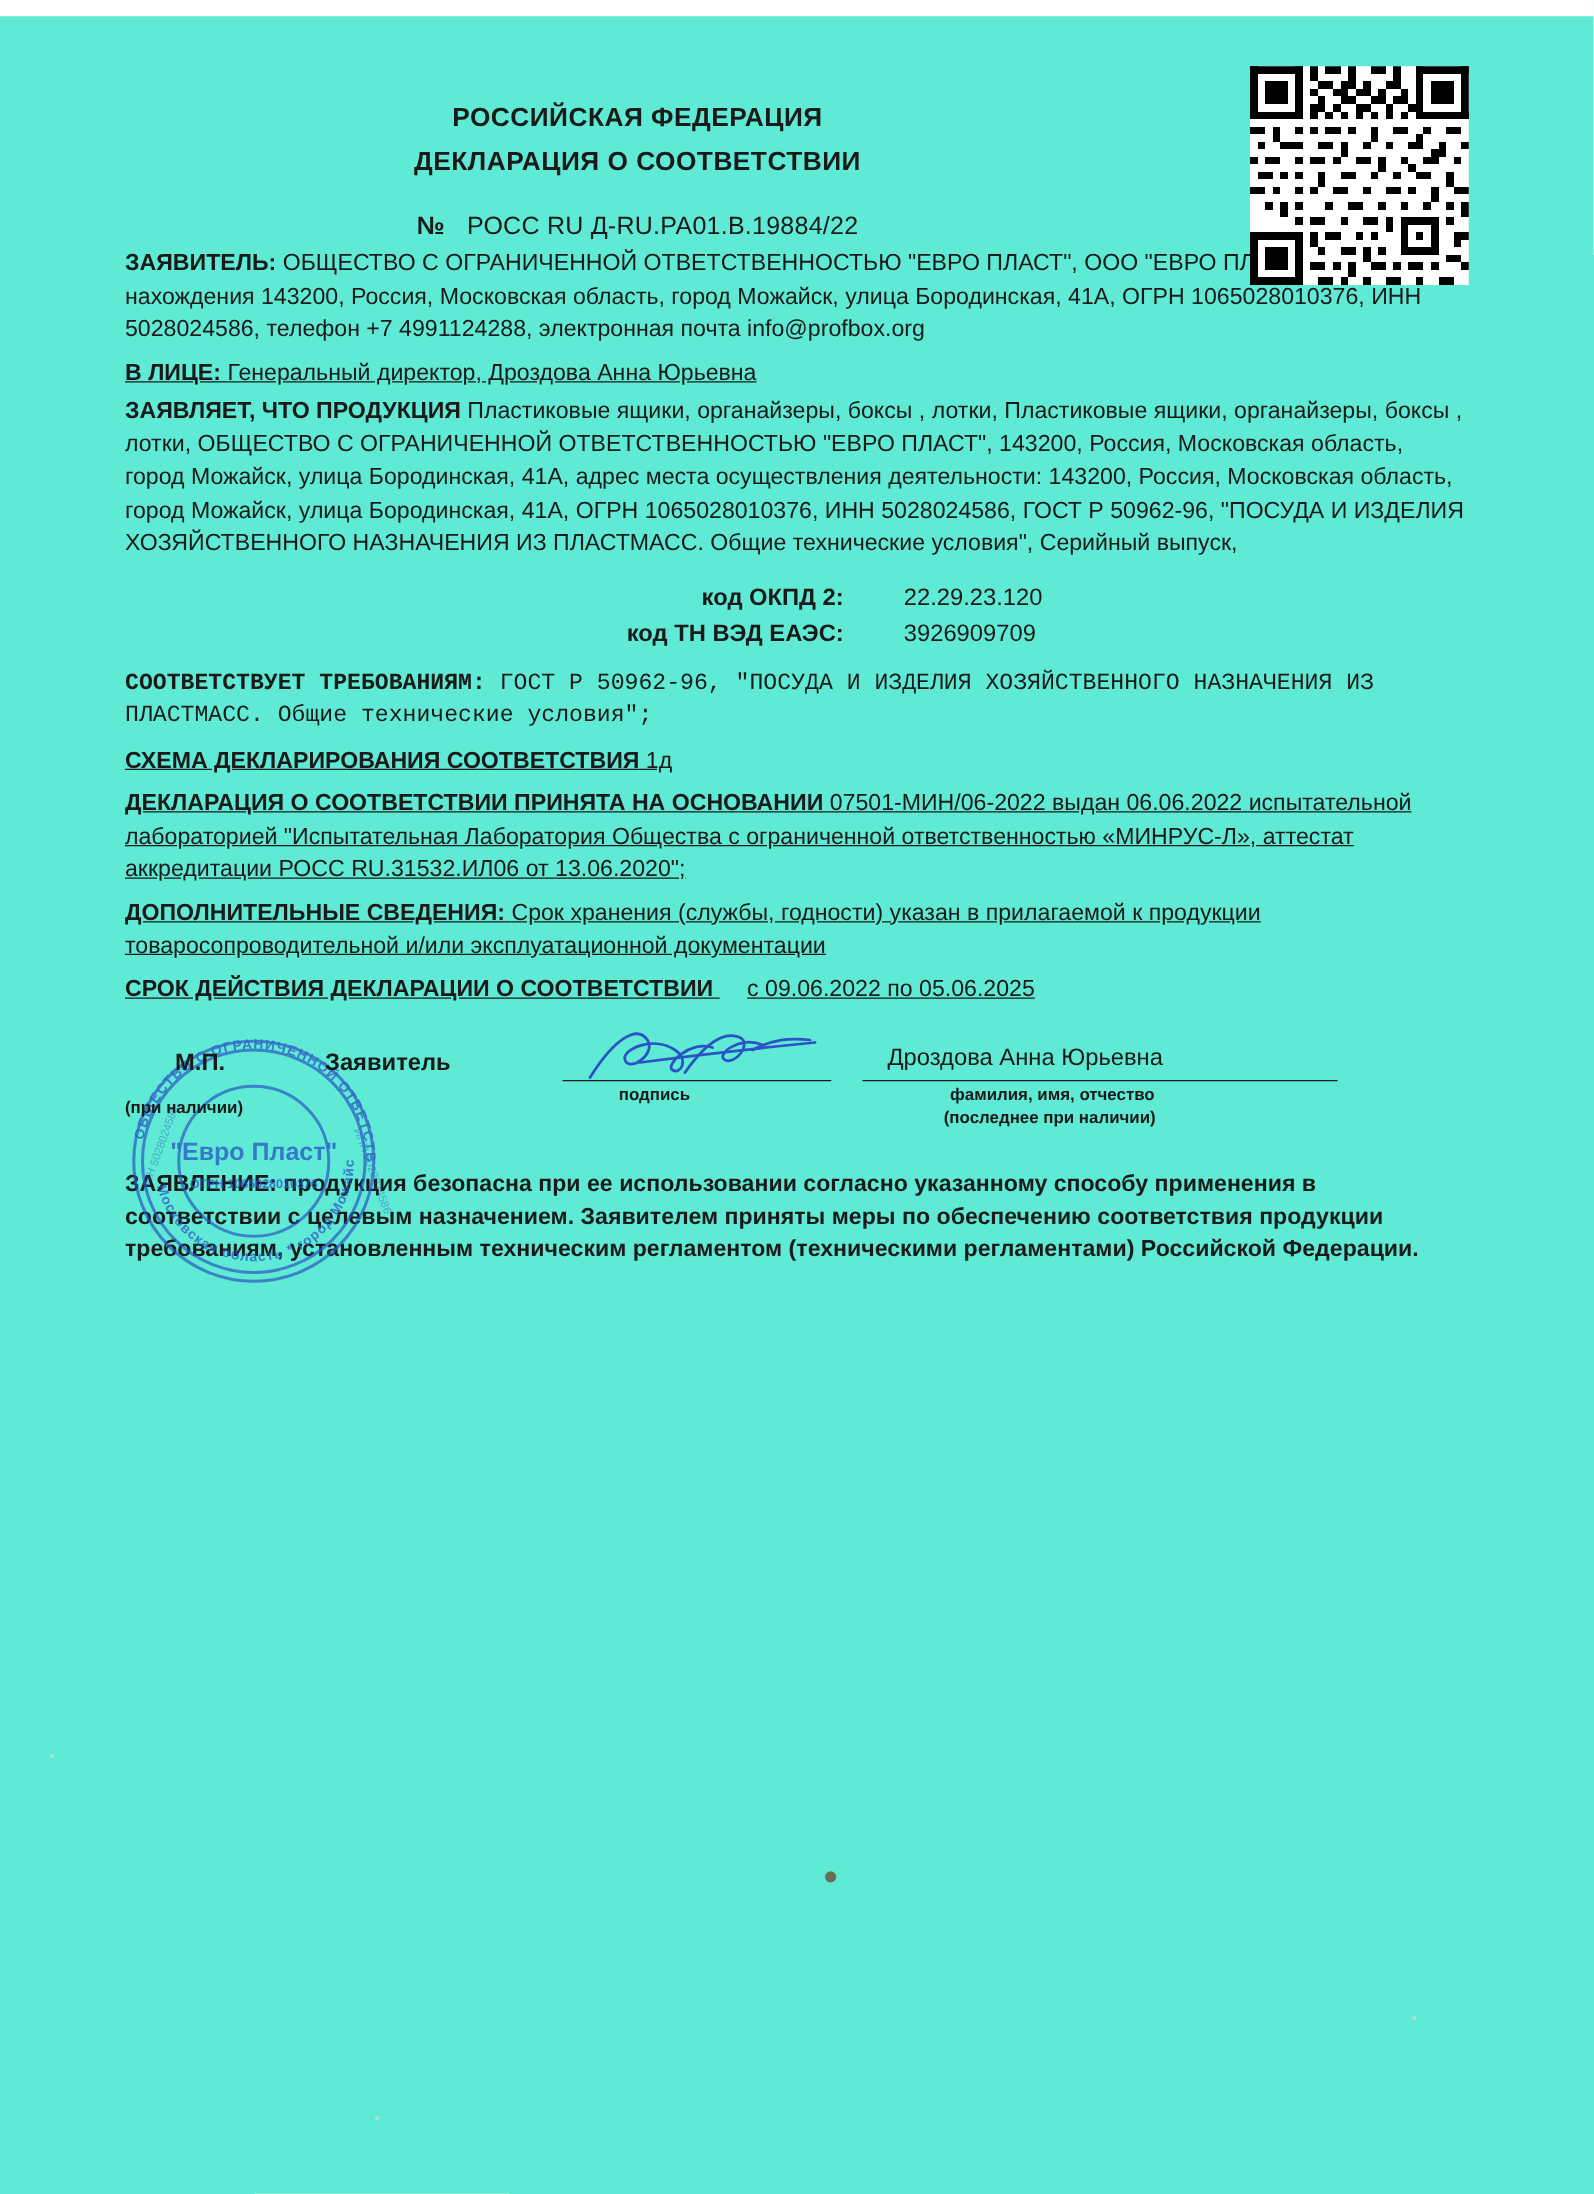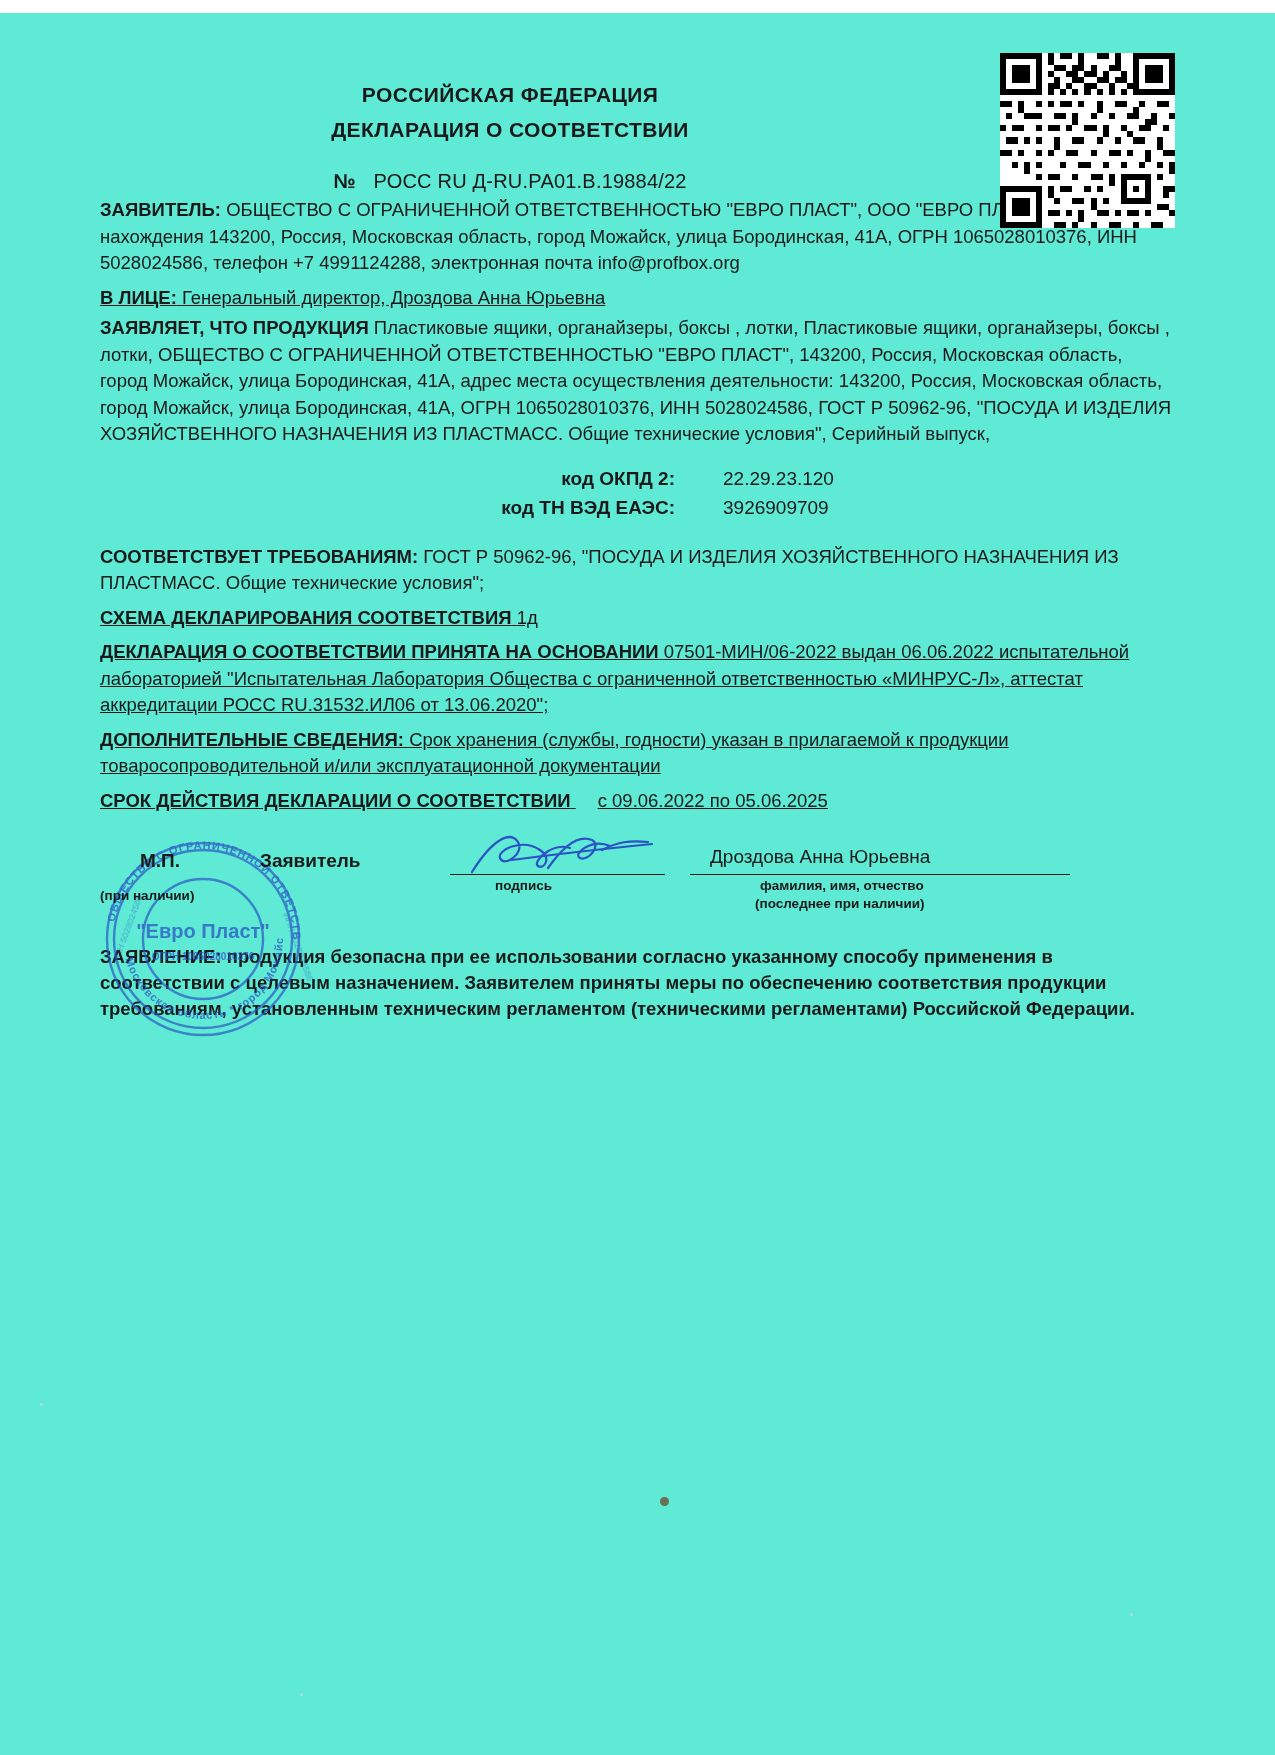--- a/index.html
+++ b/index.html
@@ -85,21 +85,21 @@
   .codes .lbl {
     font-weight: bold;
     width: 245px;
     text-align: right;
   }
   .codes .val {
     margin-left: 48px;
     text-align: center;
   }
 
-  .tight { margin-top: 22px; }
+  .tight { margin-top: 12px; font-family: Liberation Mono, monospace; }
   .tight2 { margin-top: 8px; text-decoration: underline; }
 
   .sig-area {
     position: relative;
     margin-top: 28px;
     height: 110px;
   }
   .mp {
     position: absolute;
     left: 40px;

